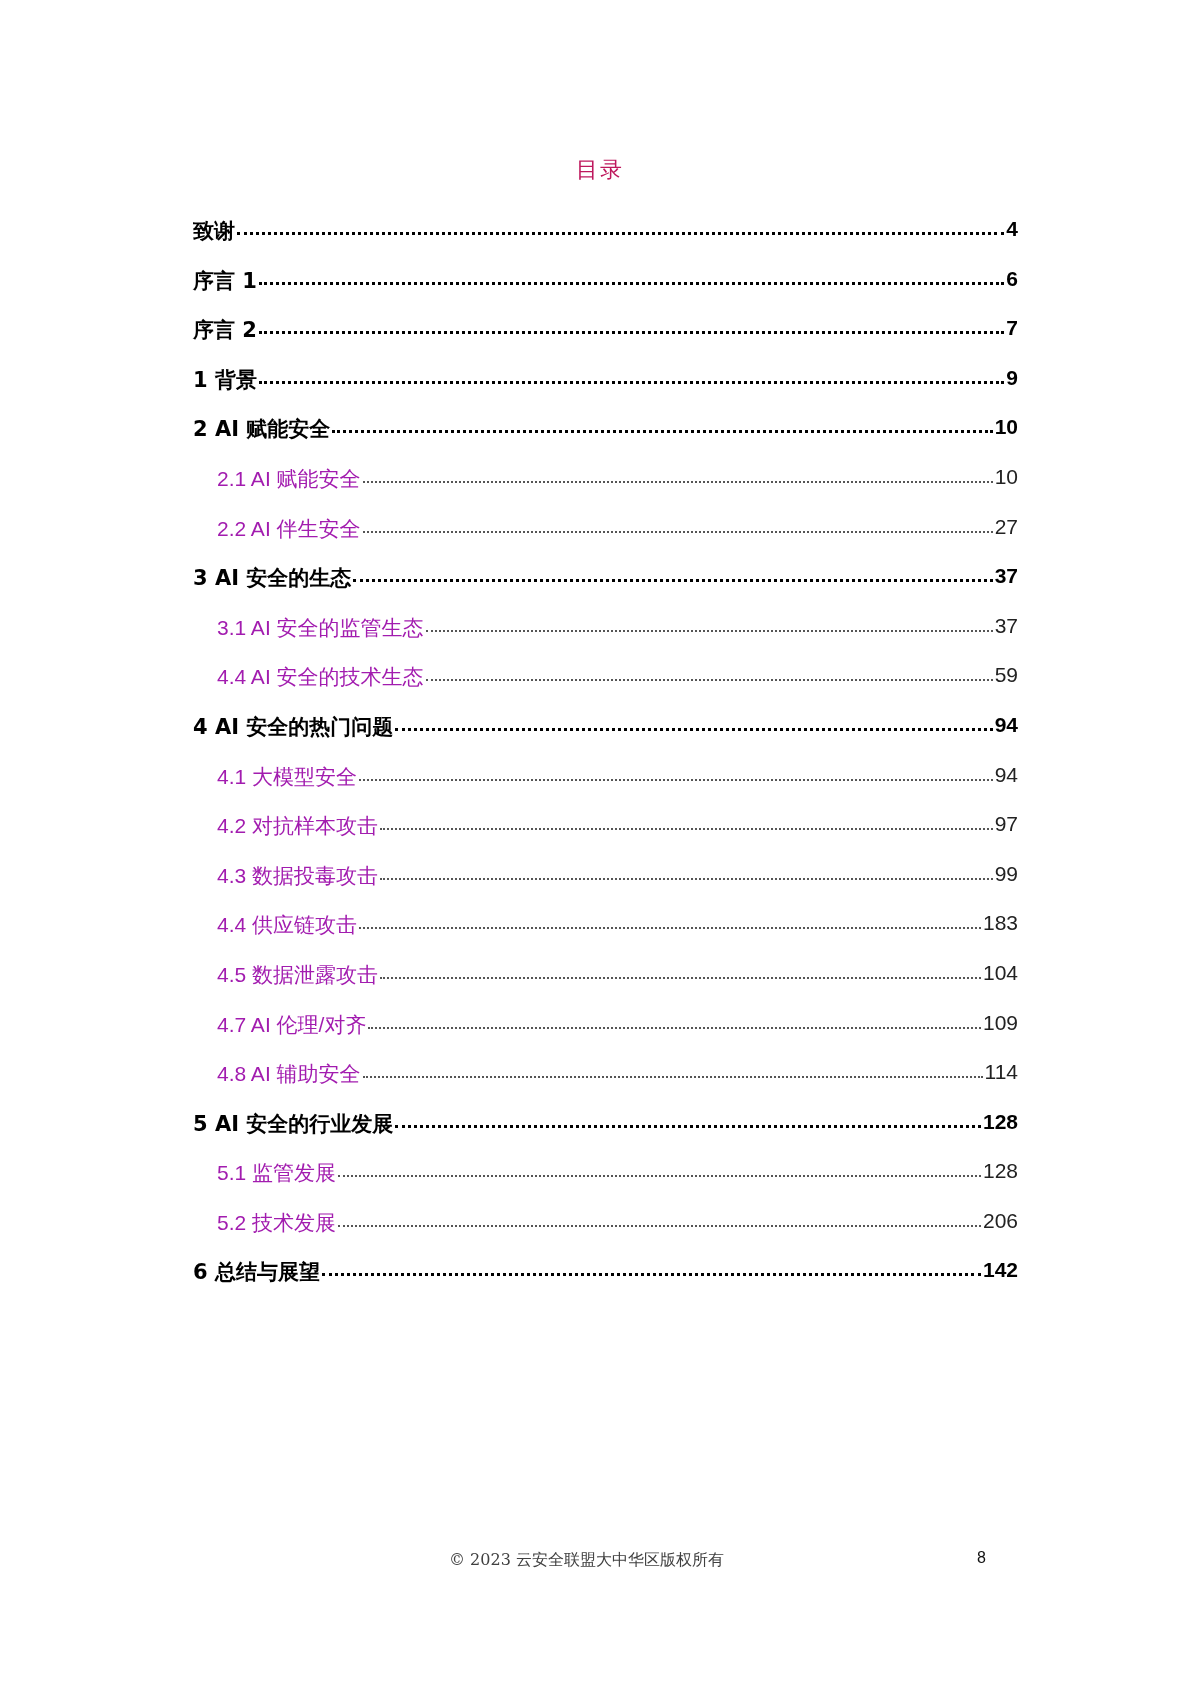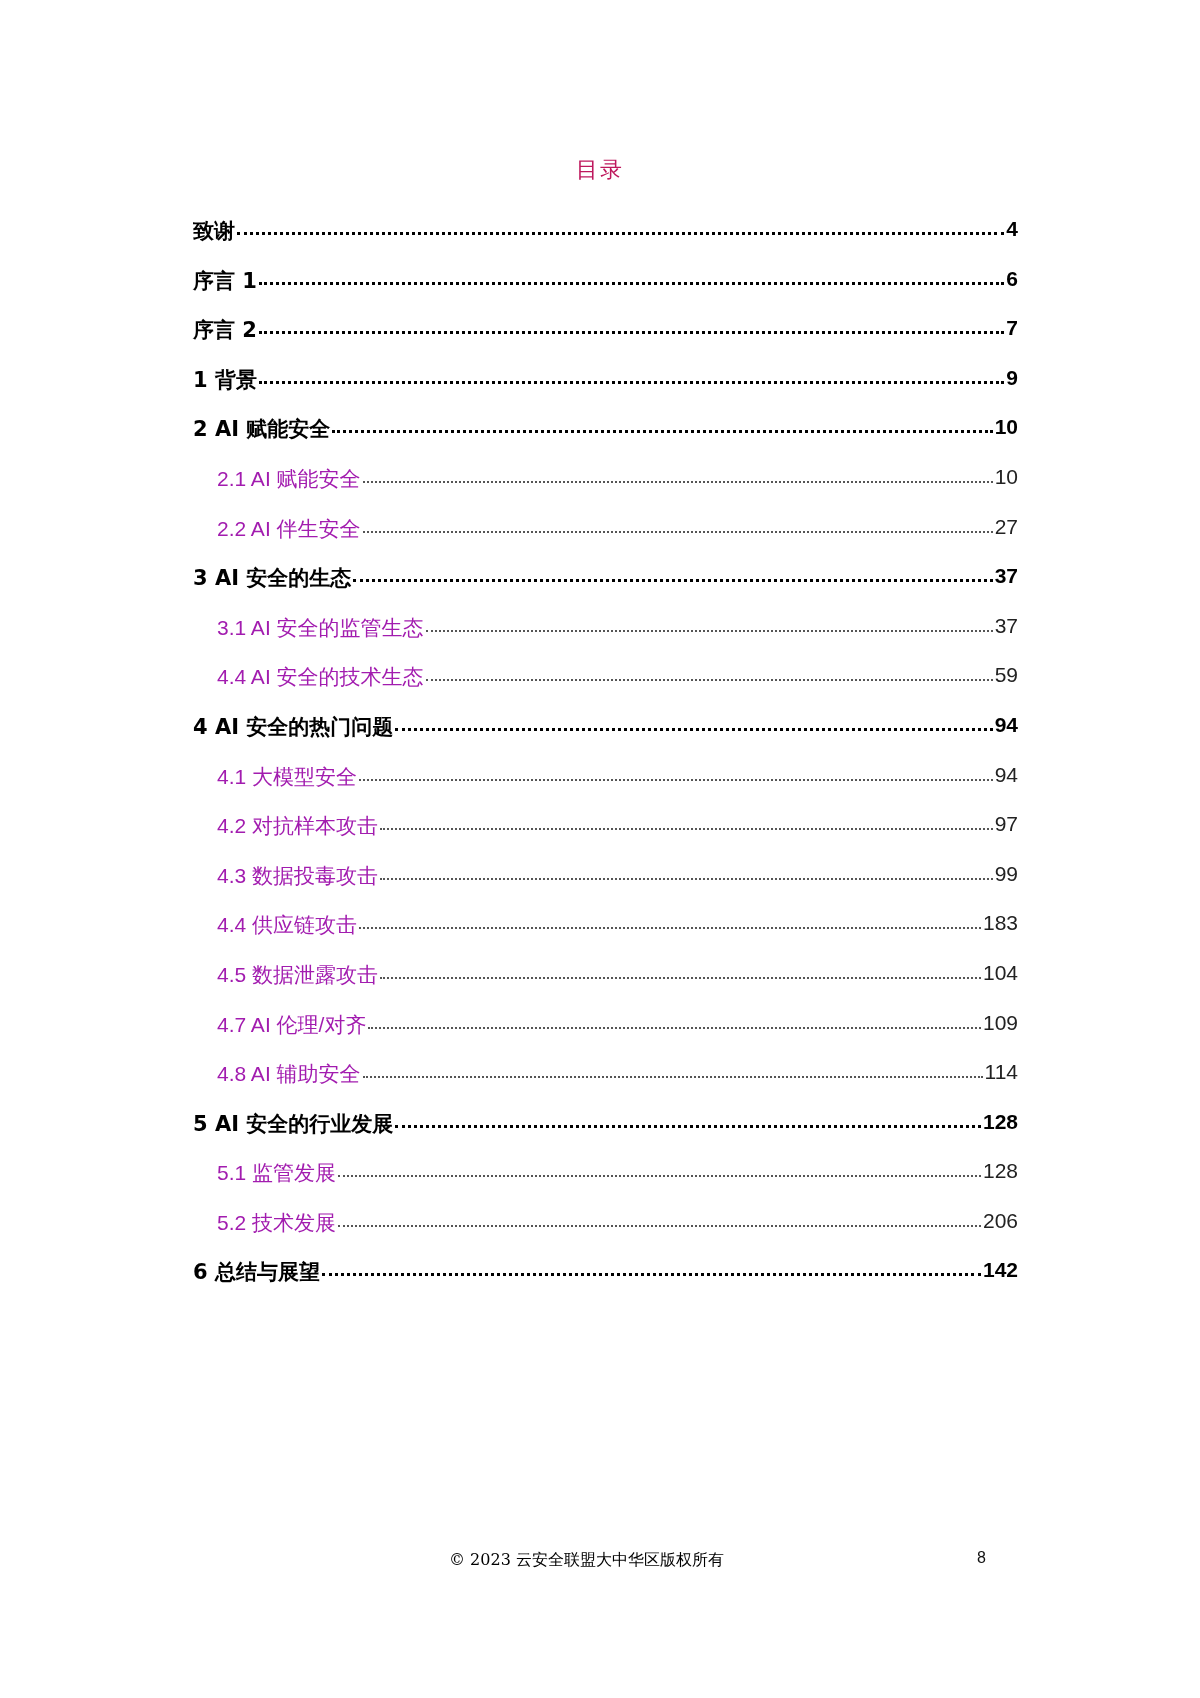--- a/index.html
+++ b/index.html
@@ -32,21 +32,21 @@
     }
     .toc-row .page { flex: 0 0 auto; }
     .lvl1 { font-size: 21px; font-weight: bold; color: #000; }
     .lvl1 .label { font-family: "DejaVu Sans", sans-serif; font-weight: bold; }
     .lvl2 { font-size: 21px; font-weight: normal; color: #444; padding-left: 24px; }
     .lvl2 .label { color: #a21caf; }
     .lvl2 .leader::after { border-bottom: 2px dotted #555; }
     .lvl2 .page { color: #222; }
     .footer {
       position: absolute; top: 1550px; left: 449px; font-size: 16px;
-      color: #000000; font-family: "DejaVu Serif", serif;
+      color: #404040; font-family: "DejaVu Serif", serif;
     }
     .page-num {
       position: absolute; top: 1549px; left: 977px; font-size: 16px;
       color: #111; font-family: "Liberation Sans", sans-serif;
     }
   </style>
 </head>
 <body>
 
 <div class="title">目录</div>

